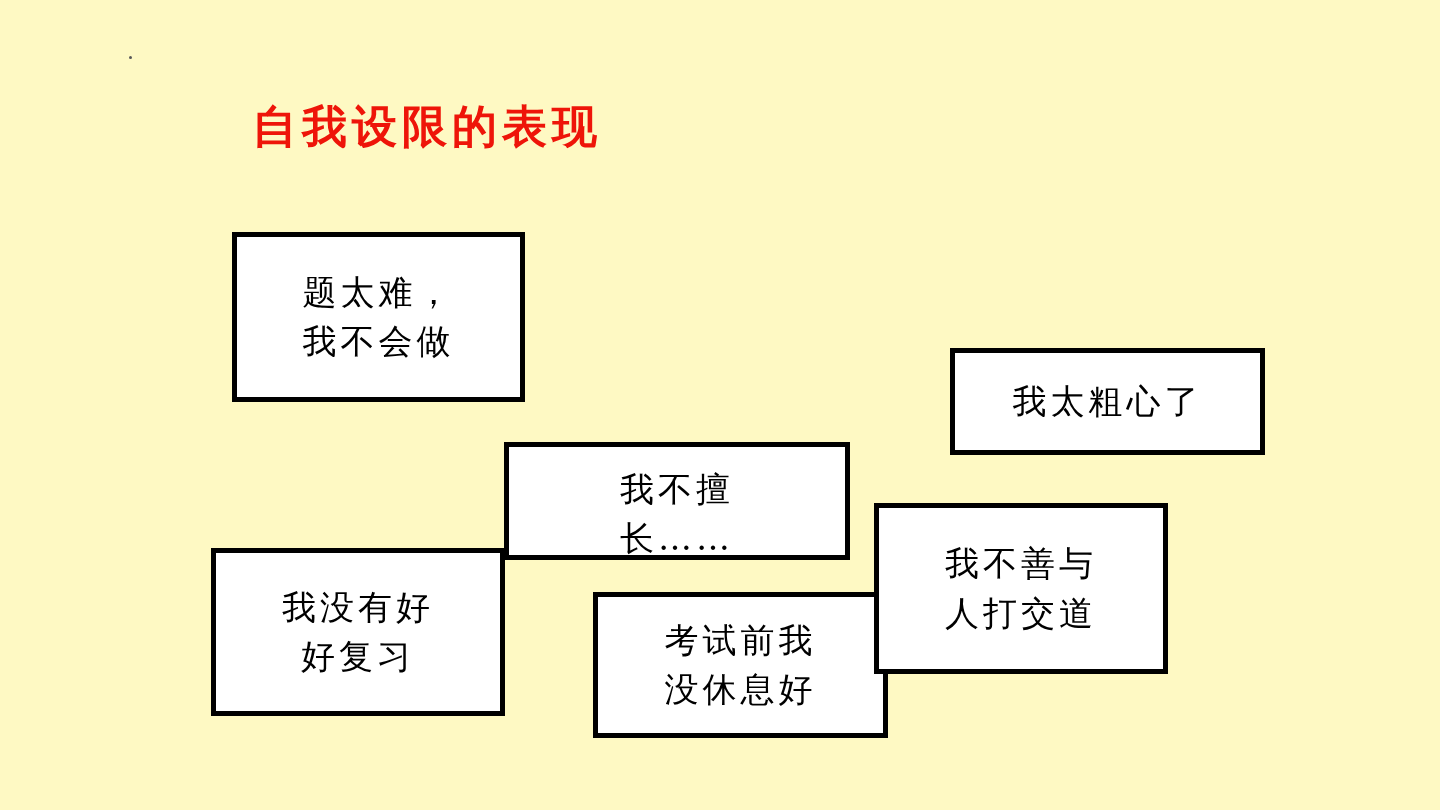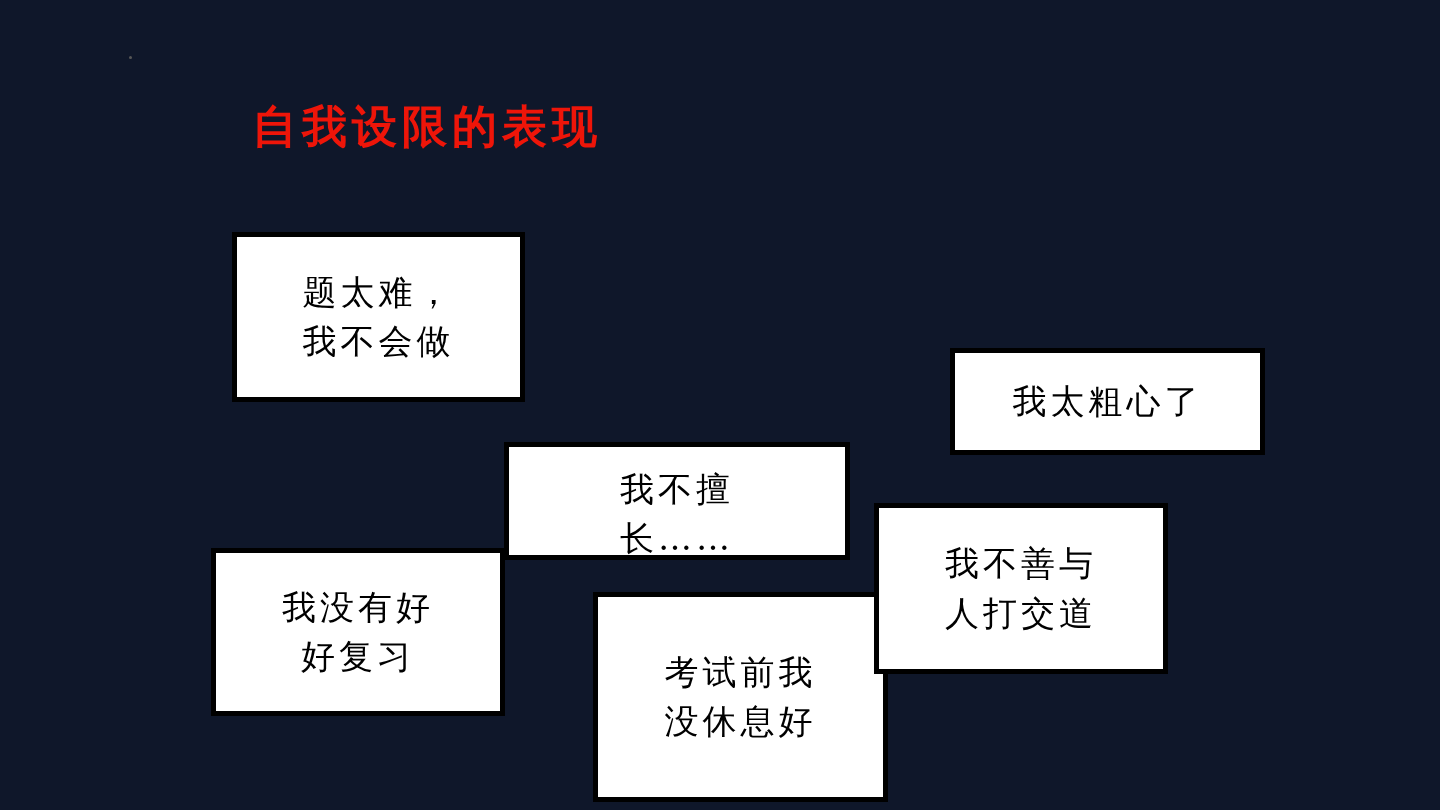--- a/index.html
+++ b/index.html
@@ -12,21 +12,21 @@
     background: #ffffff;
     position: relative;
     overflow: hidden;
     font-family: "DejaVu Serif", serif;
   }
   .slide {
     position: absolute;
     left: 0; top: 0;
     width: 1440px;
     height: 810px;
-    background: #0f172a;
+    background: #fef9c3;
   }
   .stray-dot {
     position: absolute;
     left: 129px;
     top: 56px;
     width: 3px;
     height: 3px;
     border-radius: 50%;
     background: #575757;
   }
@@ -59,21 +59,21 @@
     white-space: pre-line;
   }
   
   .box-too-hard     { left: 232px; top: 232px; width: 293px; height: 170px; }
   .box-memory       { left: 620px; top: 216px; width: 293px; height: 170px; z-index: 1; }
   .box-careless     { left: 950px; top: 348px; width: 315px; height: 107px; z-index: 2; }
   .box-not-good-at  { left: 504px; top: 442px; width: 346px; height: 118px; z-index: 2;
                       align-items: center; overflow: visible; }
   .box-not-good-at .box-text { margin-top: 26px; }
   .box-no-review    { left: 211px; top: 548px; width: 294px; height: 168px; z-index: 1; }
-  .box-no-rest      { left: 593px; top: 592px; width: 295px; height: 210px; }
+  .box-no-rest      { left: 593px; top: 592px; width: 295px; height: 146px; }
   .box-social       { left: 874px; top: 503px; width: 294px; height: 171px; }
 </style>
 </head>
 <body>
 
 <div class="slide">
 
   <div class="stray-dot"></div>
 
   <div class="slide-title">自我设限的表现</div>

